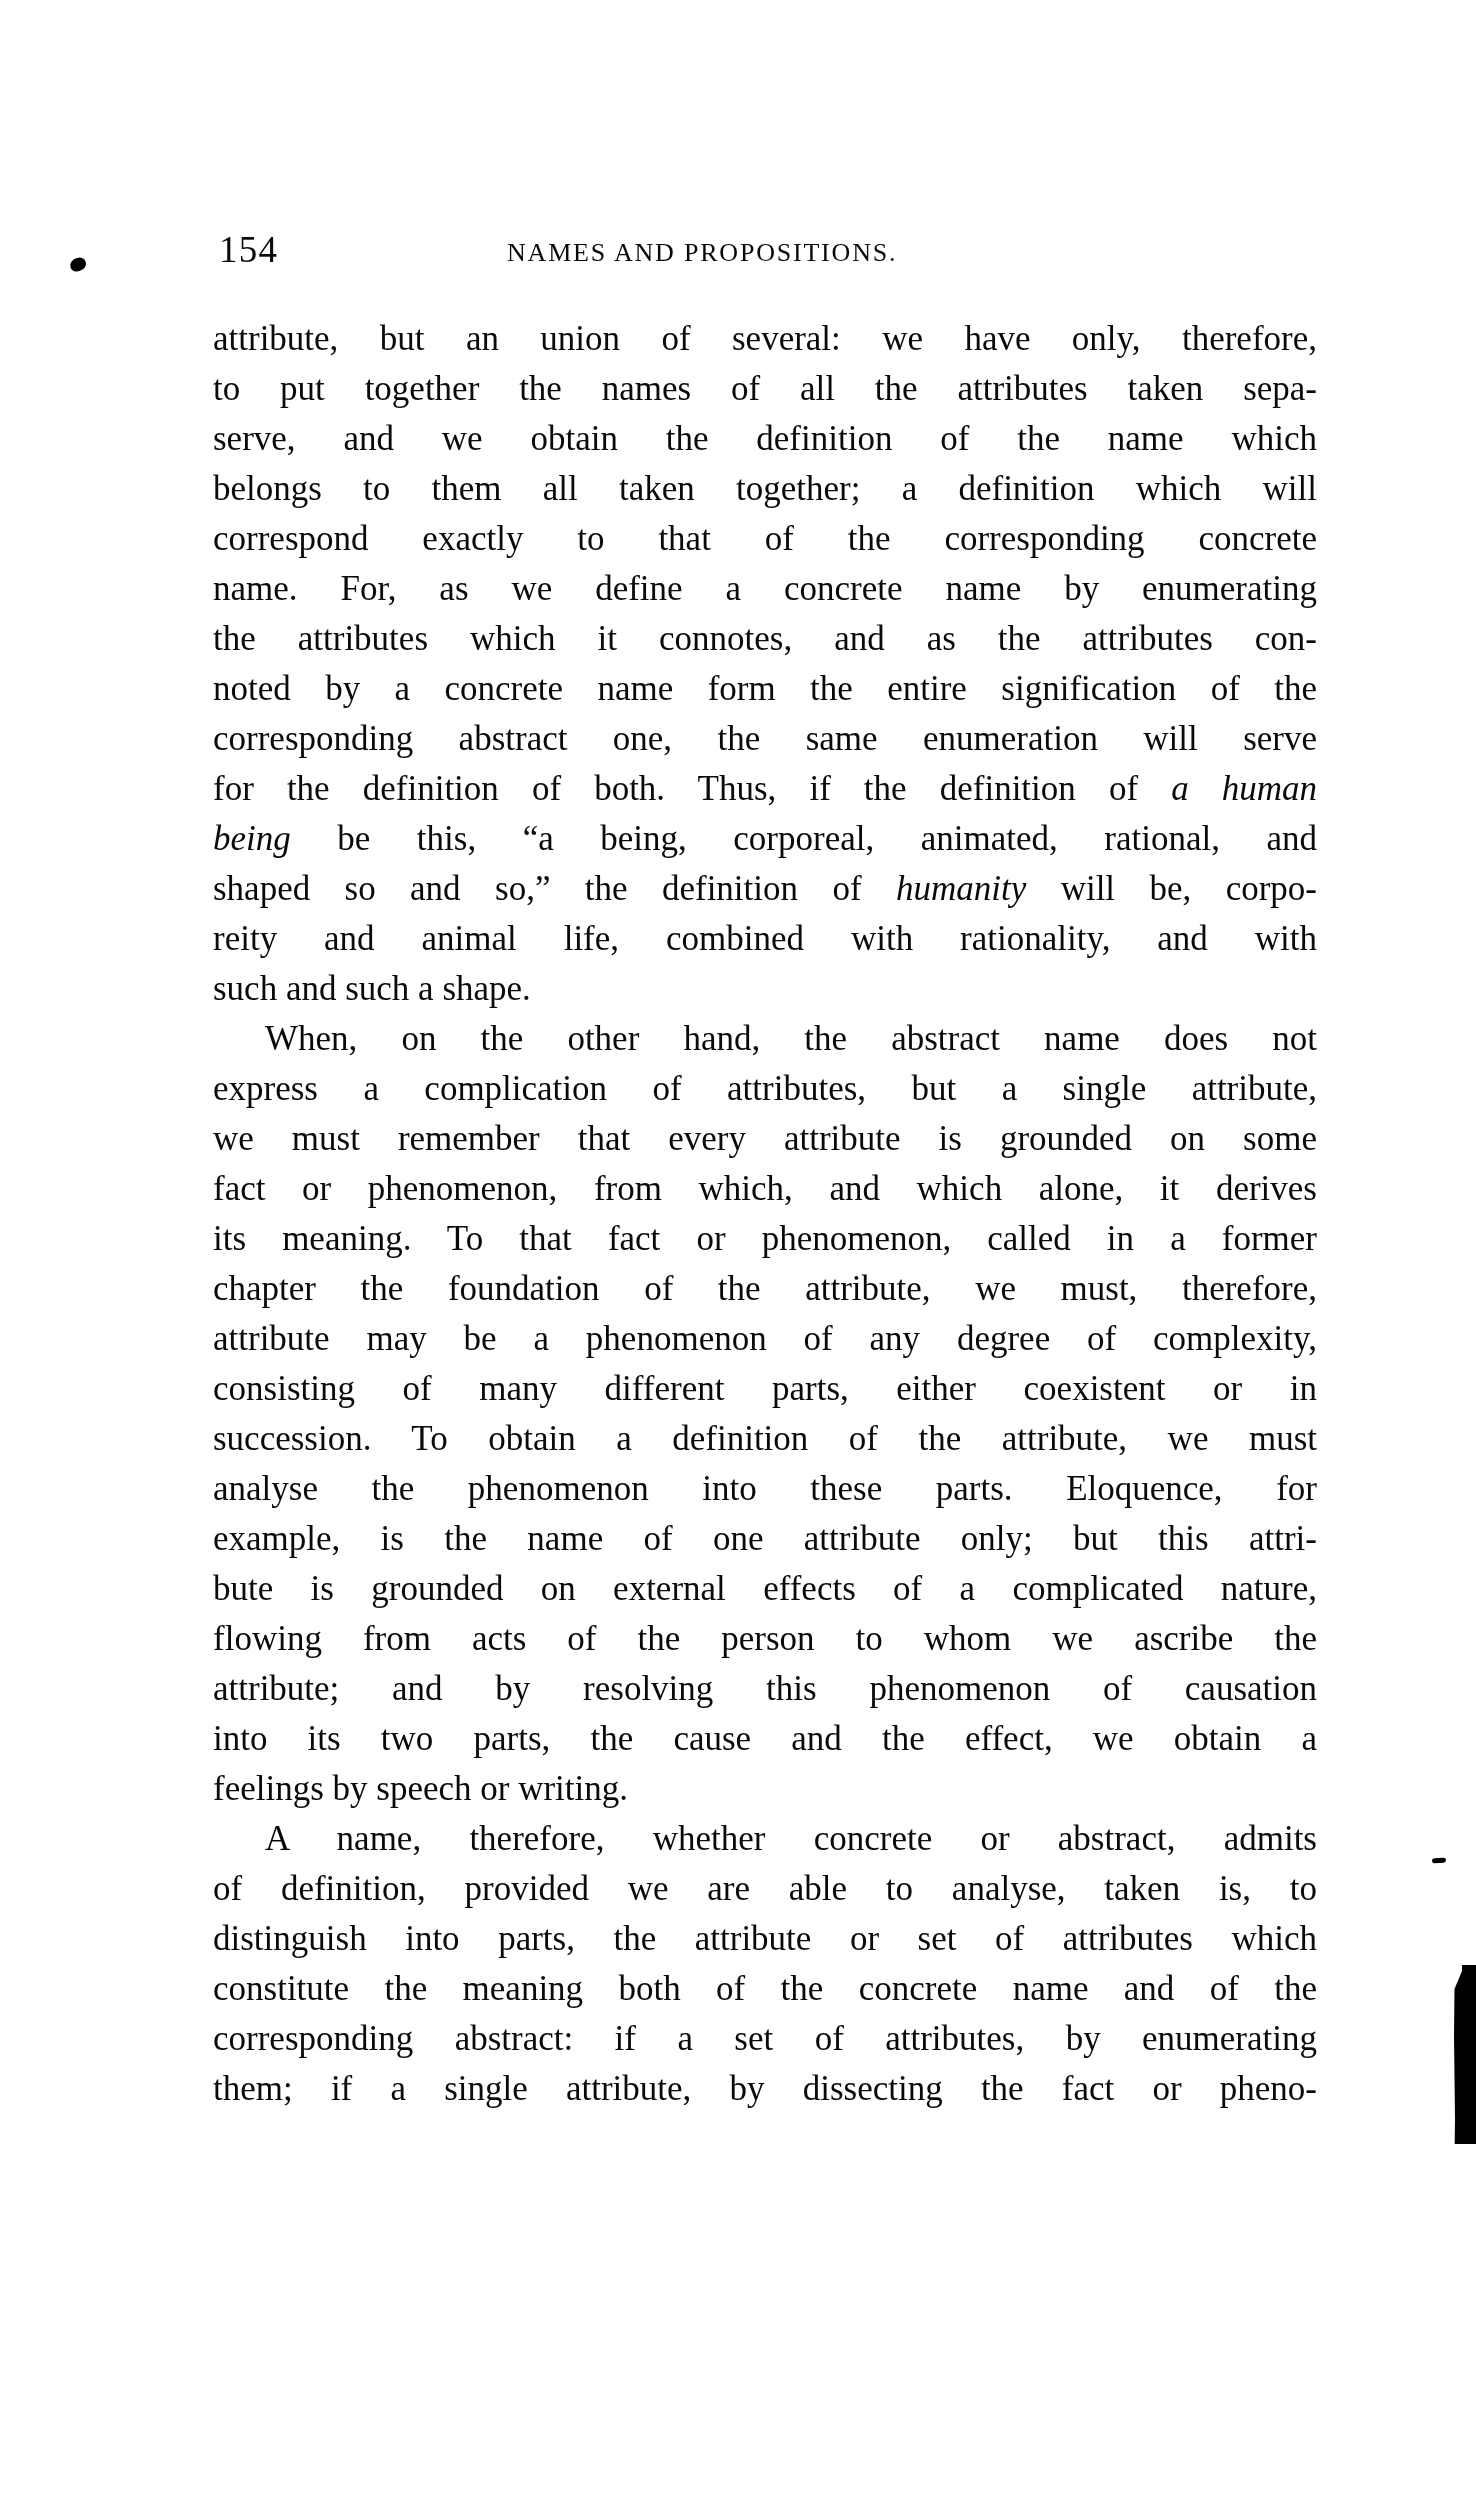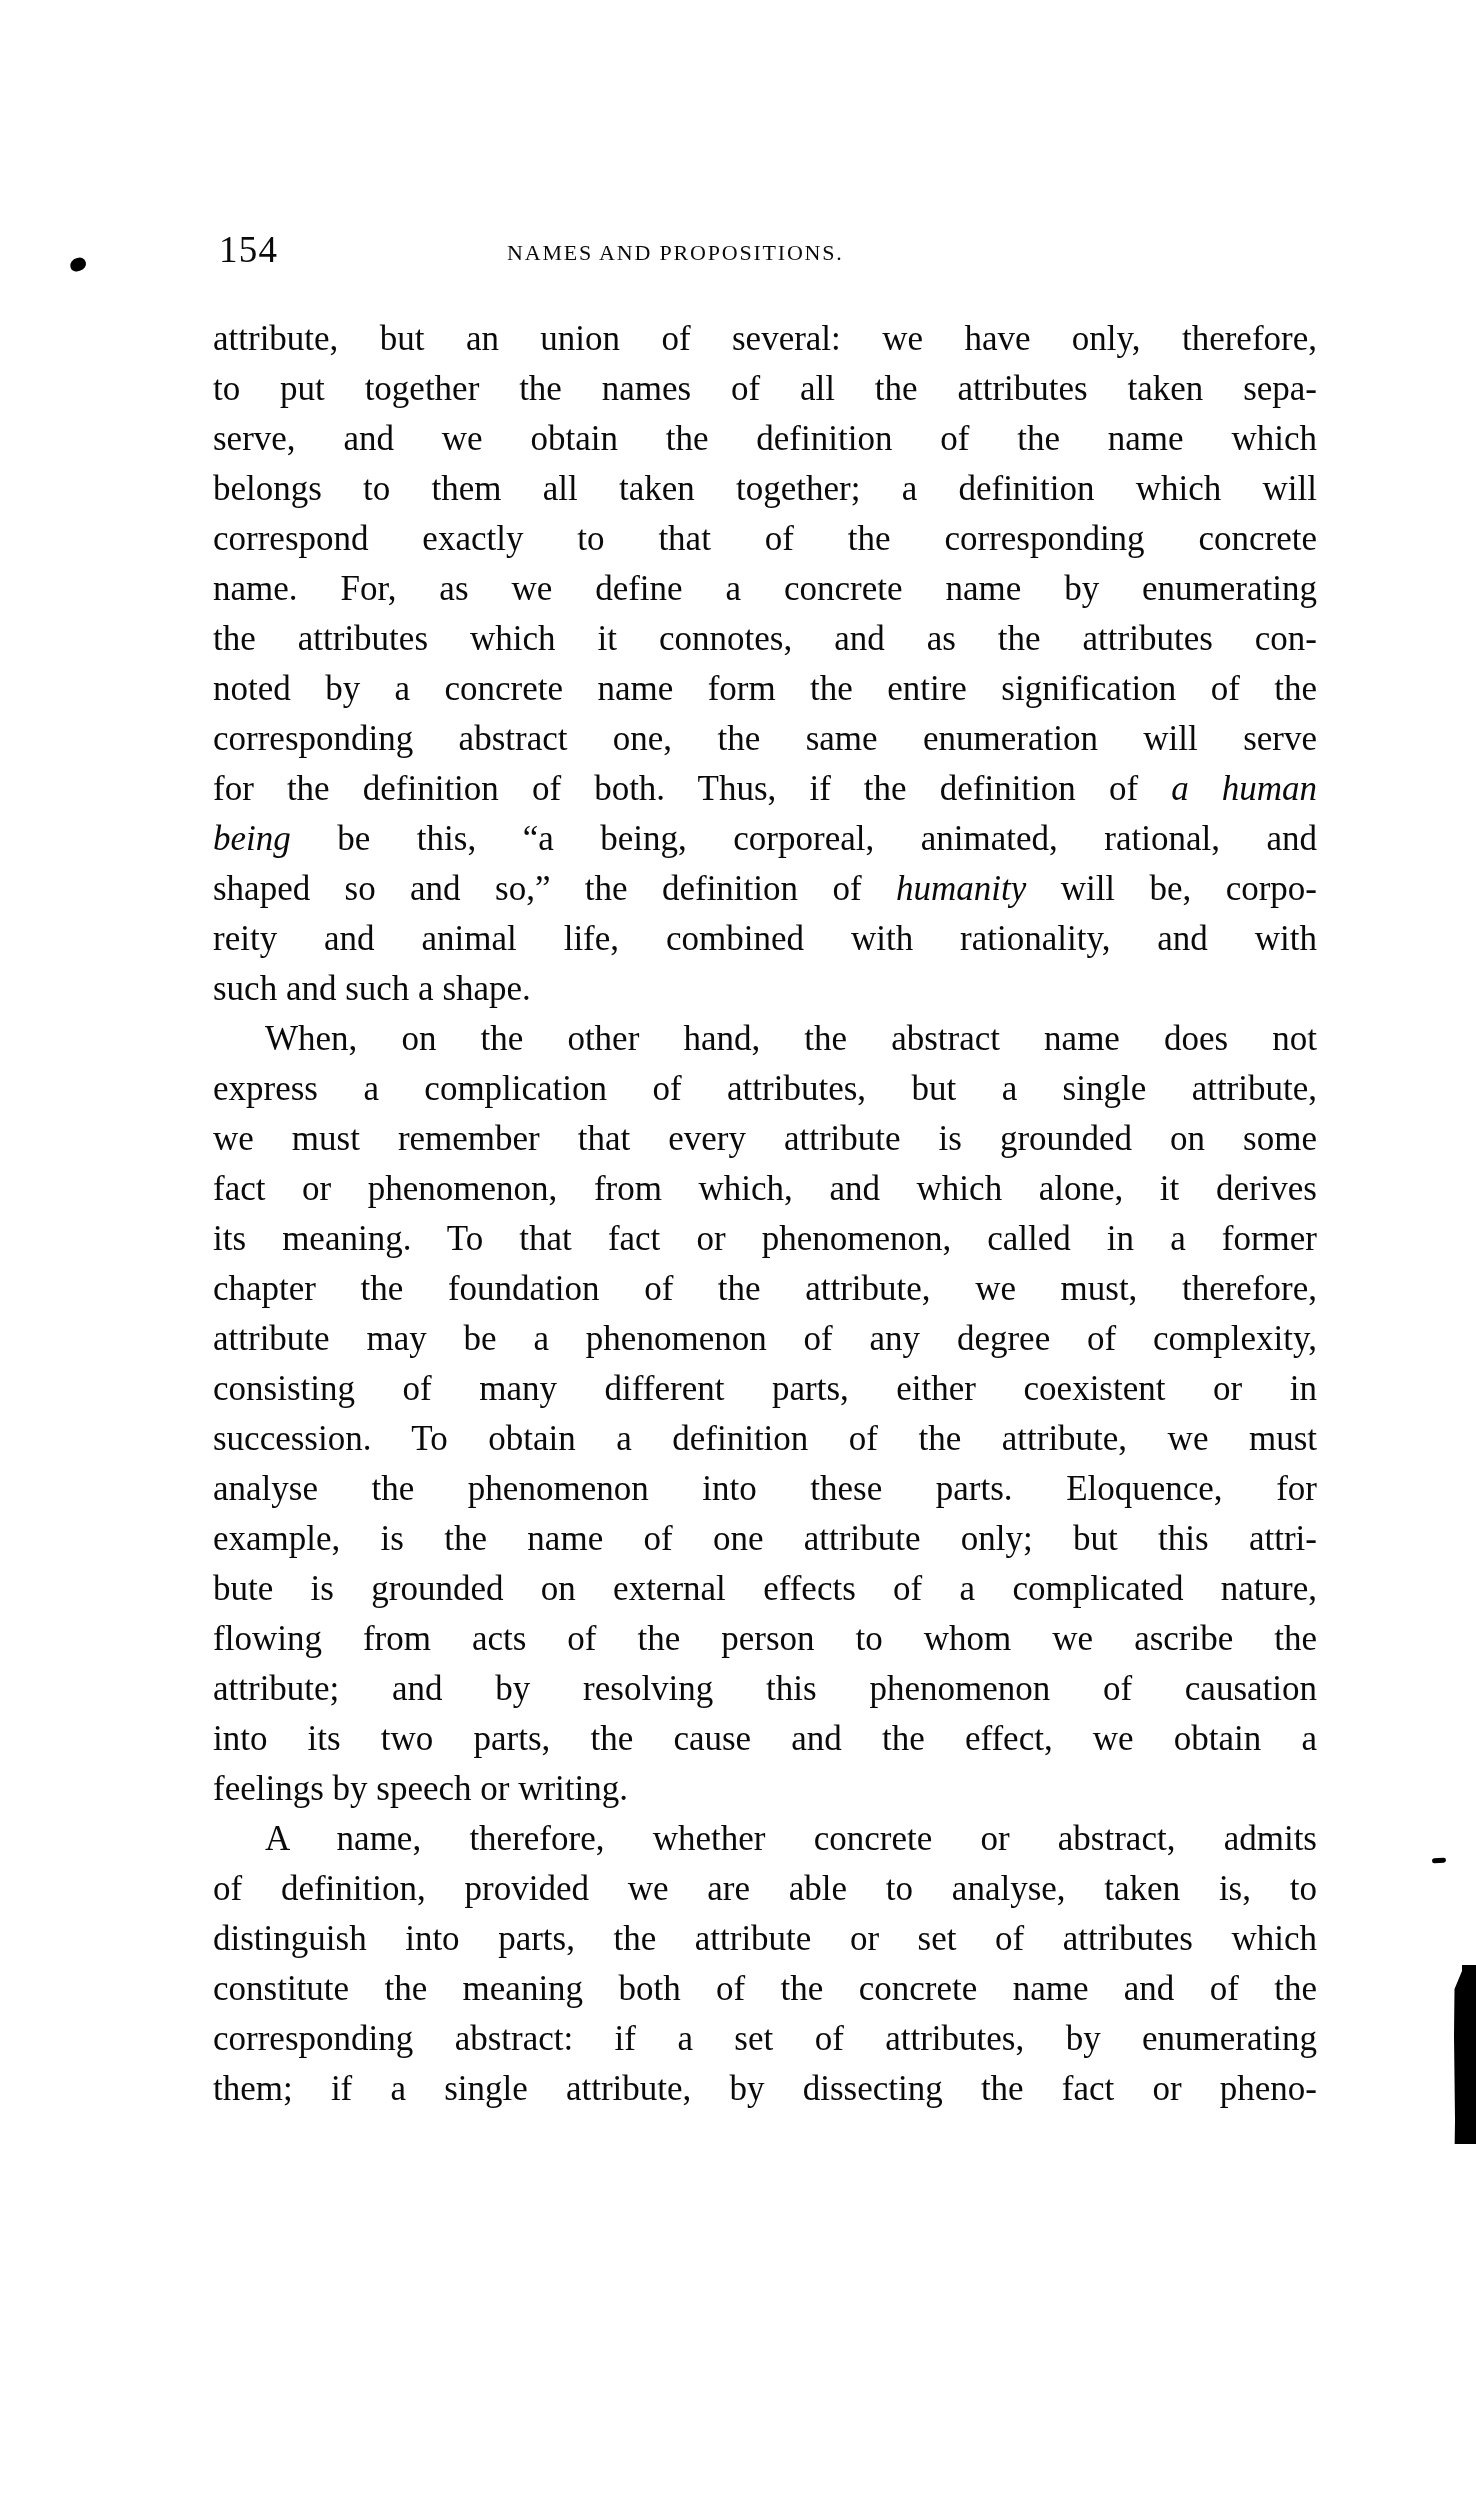--- a/index.html
+++ b/index.html
@@ -23,21 +23,21 @@
     left: 219px;
     top: 231px;
     font-size: 37px;
     line-height: 37px;
     letter-spacing: 1.2px;
   }
   .running-header {
     position: absolute;
     left: 507px;
     top: 236px;
-    font-size: 22px;
+    font-size: 26px;
     line-height: 33px;
     letter-spacing: 1.8px;
     white-space: nowrap;
   }
 
   
   .body-text {
     position: absolute;
     left: 213px;
     top: 314px;

